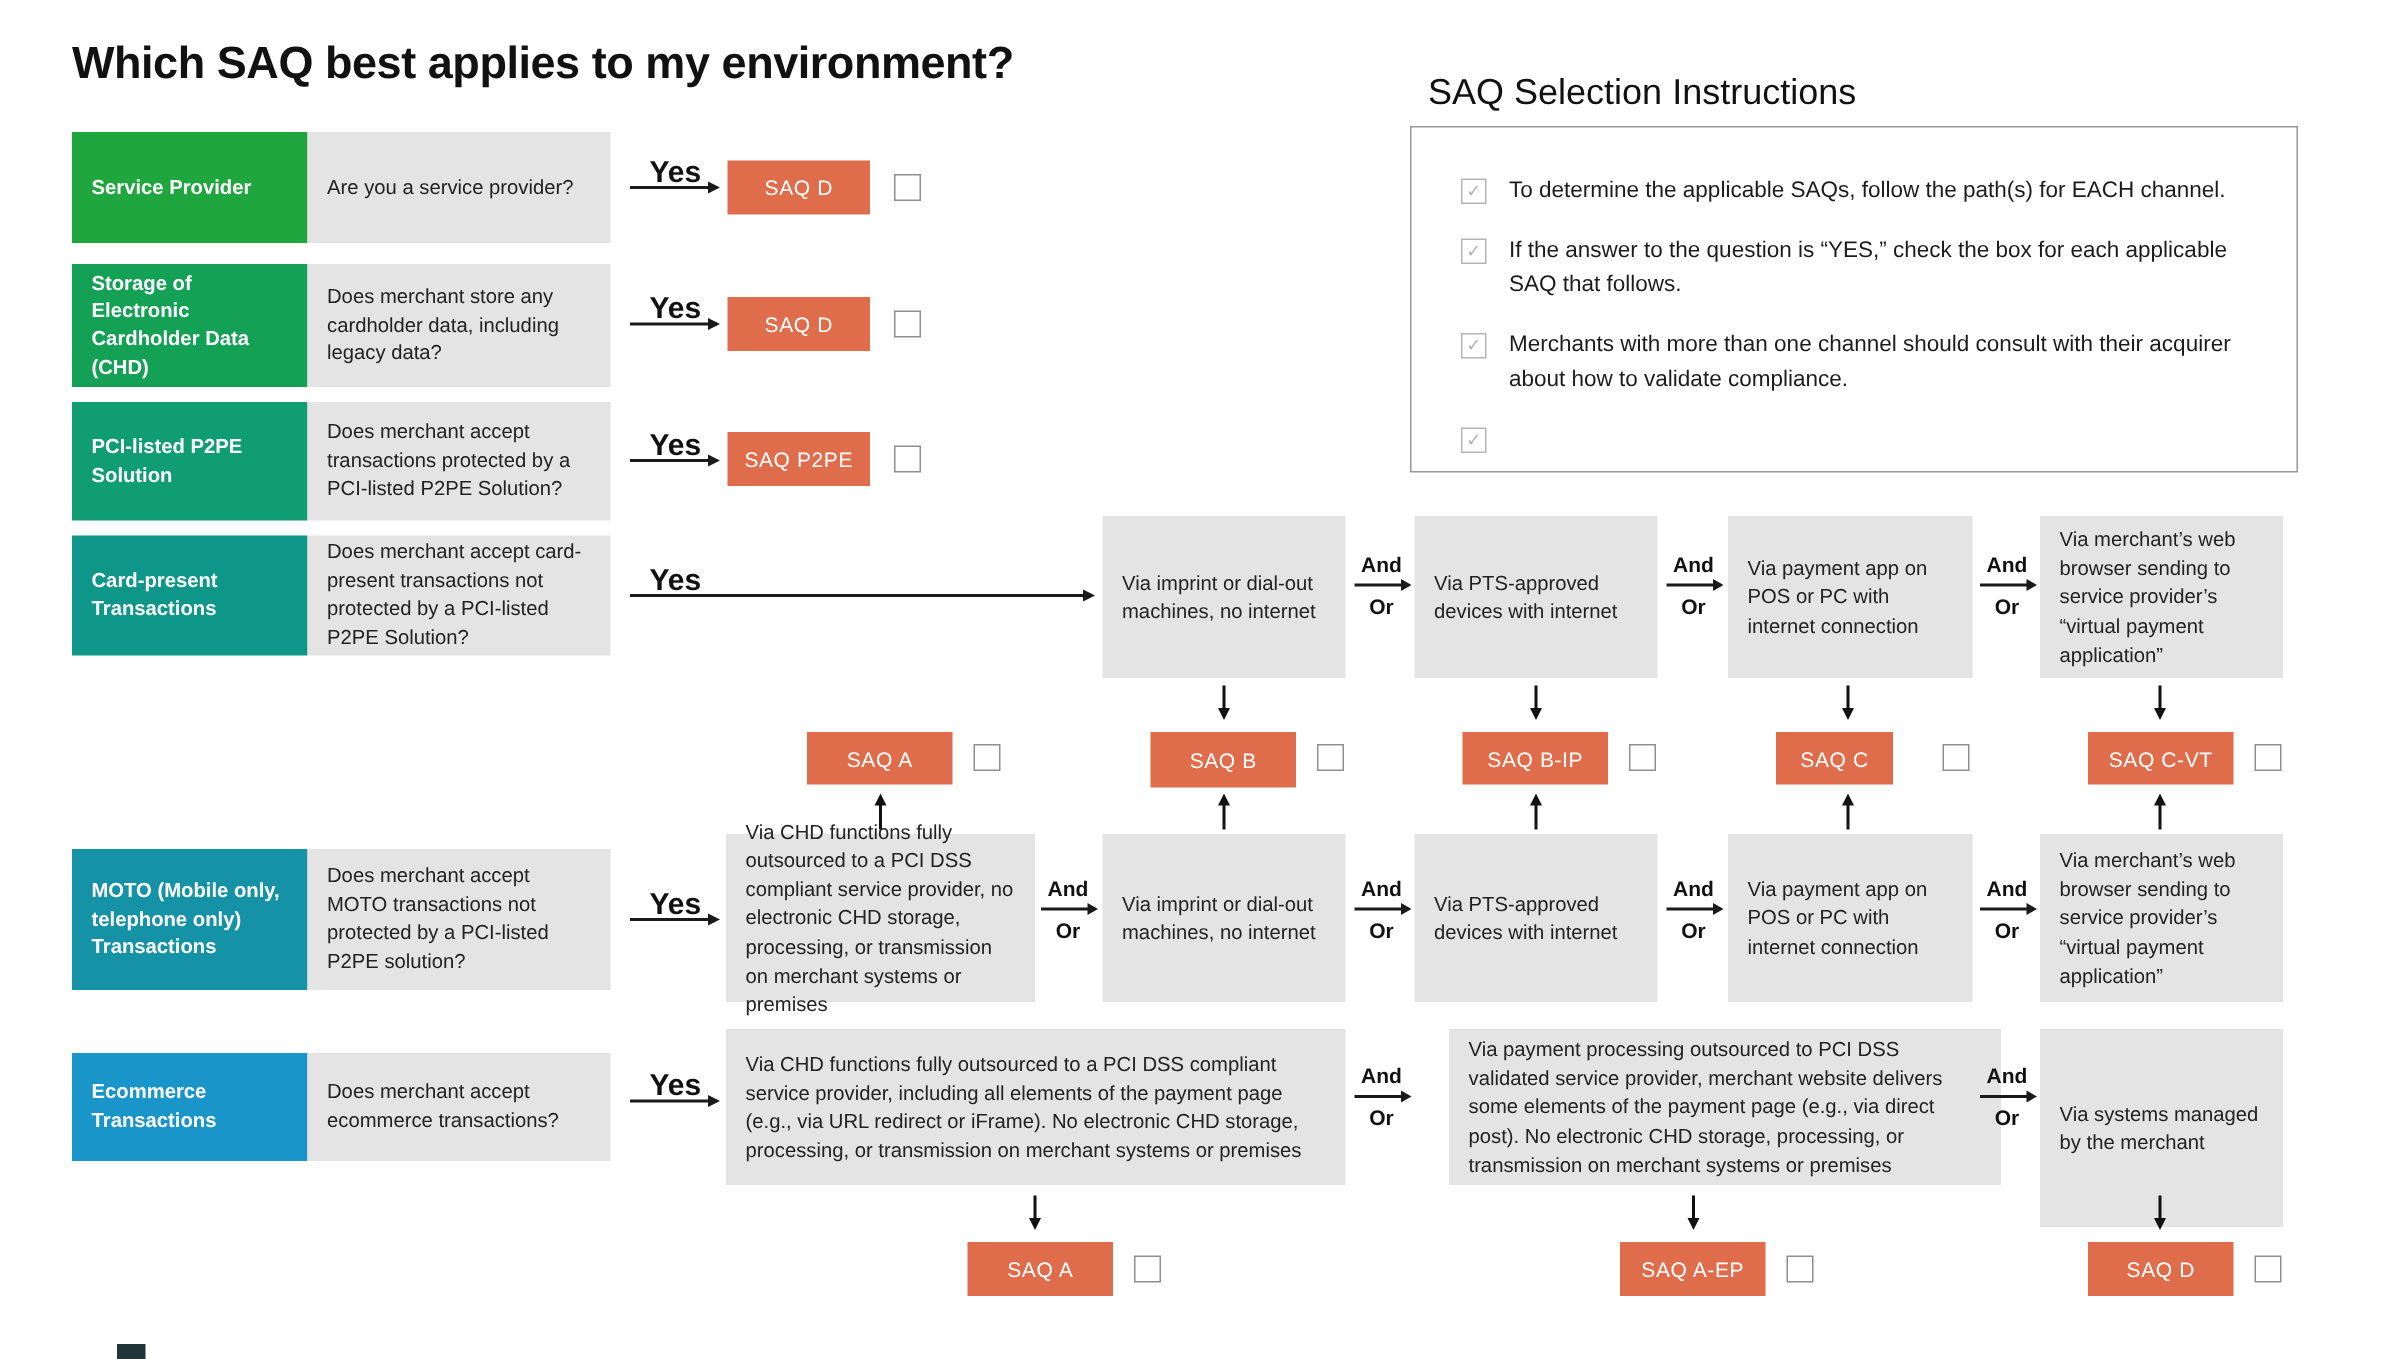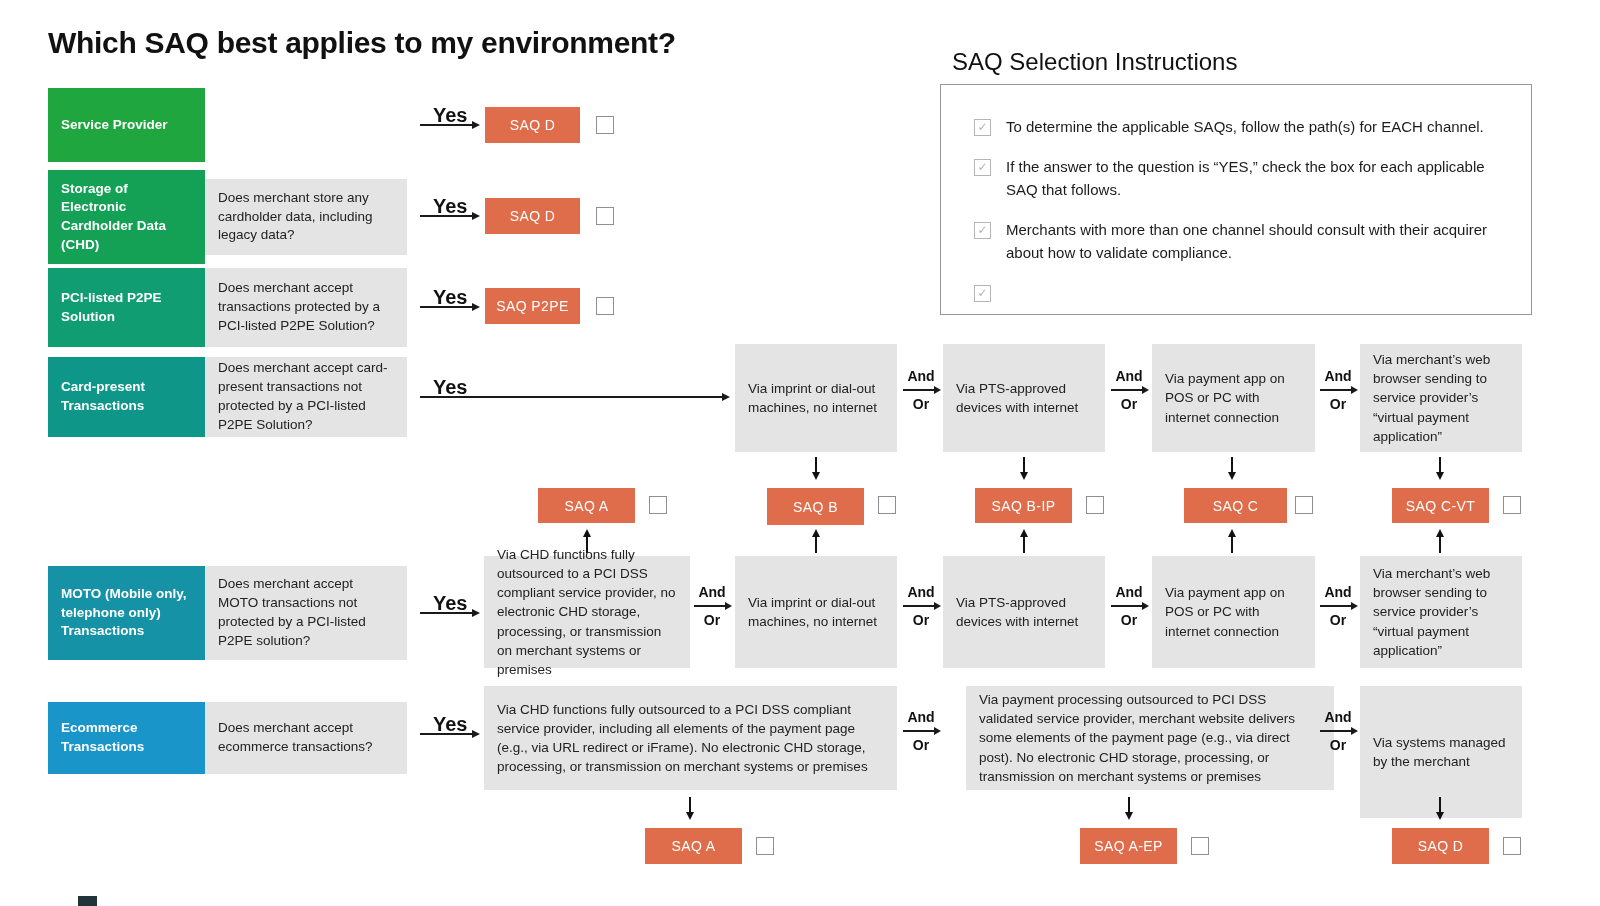--- a/index.html
+++ b/index.html
@@ -74,22 +74,23 @@
       <span class="instr-cb">✓</span>
       <span>Merchants with more than one channel should consult with their acquirer about how to validate compliance.</span>
     </div>
     <div class="instr-item">
       <span class="instr-cb">✓</span>
     </div>
   </div>
 
   <div class="channel" style="left:48px; top:88px; height:74px;">
     <div class="ch-label" style="background-color: rgb(31, 166, 63);">Service Provider</div>
-  </div>
-  <div class="channel" style="left:48px; top:176px; height:82px;align-items:center;">
+    <div class="ch-q">Are you a service provider?</div>
+  </div>
+  <div class="channel" style="left:48px; top:176px; height:82px;">
     <div class="ch-label" style="background-color: rgb(20, 161, 86);">Storage of Electronic Cardholder Data (CHD)</div>
     <div class="ch-q">Does merchant store any cardholder data, including legacy data?</div>
   </div>
   <div class="channel" style="left:48px; top:268px; height:79px;">
     <div class="ch-label" style="background-color: rgb(15, 157, 113);">PCI-listed P2PE Solution</div>
     <div class="ch-q">Does merchant accept transactions protected by a PCI-listed P2PE Solution?</div>
   </div>
   <div class="channel" style="left:48px; top:357px; height:80px;">
     <div class="ch-label" style="background-color: rgb(14, 151, 137);">Card-present Transactions</div>
     <div class="ch-q">Does merchant accept card-present transactions not protected by a PCI-listed P2PE Solution?</div>
@@ -154,21 +155,21 @@
   <div class="varrow down" style="left:1023px; top:457px; height:16px;"></div>
   <div class="varrow down" style="left:1231px; top:457px; height:16px;"></div>
   <div class="varrow down" style="left:1439px; top:457px; height:16px;"></div>
 
   <div class="saq" style="left:538px; top:488px; width:97px; height:35px;">SAQ A</div>
   <div class="cb" style="left:649px; top:496px;"></div>
   <div class="saq" style="left:767px; top:488px; width:97px; height:37px;">SAQ B</div>
   <div class="cb" style="left:878px; top:496px;"></div>
   <div class="saq" style="left:975px; top:488px; width:97px; height:35px;">SAQ B-IP</div>
   <div class="cb" style="left:1086px; top:496px;"></div>
-  <div class="saq" style="left:1184px; top:488px; width:103px; height:35px;">SAQ C</div>
+  <div class="saq" style="left:1184px; top:488px; width:78px; height:35px;">SAQ C</div>
   <div class="cb" style="left:1295px; top:496px;"></div>
   <div class="saq" style="left:1392px; top:488px; width:97px; height:35px;">SAQ C-VT</div>
   <div class="cb" style="left:1503px; top:496px;"></div>
 
   <div class="varrow up" style="left:586px; top:536px; height:17px;"></div>
   <div class="varrow up" style="left:815px; top:536px; height:17px;"></div>
   <div class="varrow up" style="left:1023px; top:536px; height:17px;"></div>
   <div class="varrow up" style="left:1231px; top:536px; height:17px;"></div>
   <div class="varrow up" style="left:1439px; top:536px; height:17px;"></div>
 

